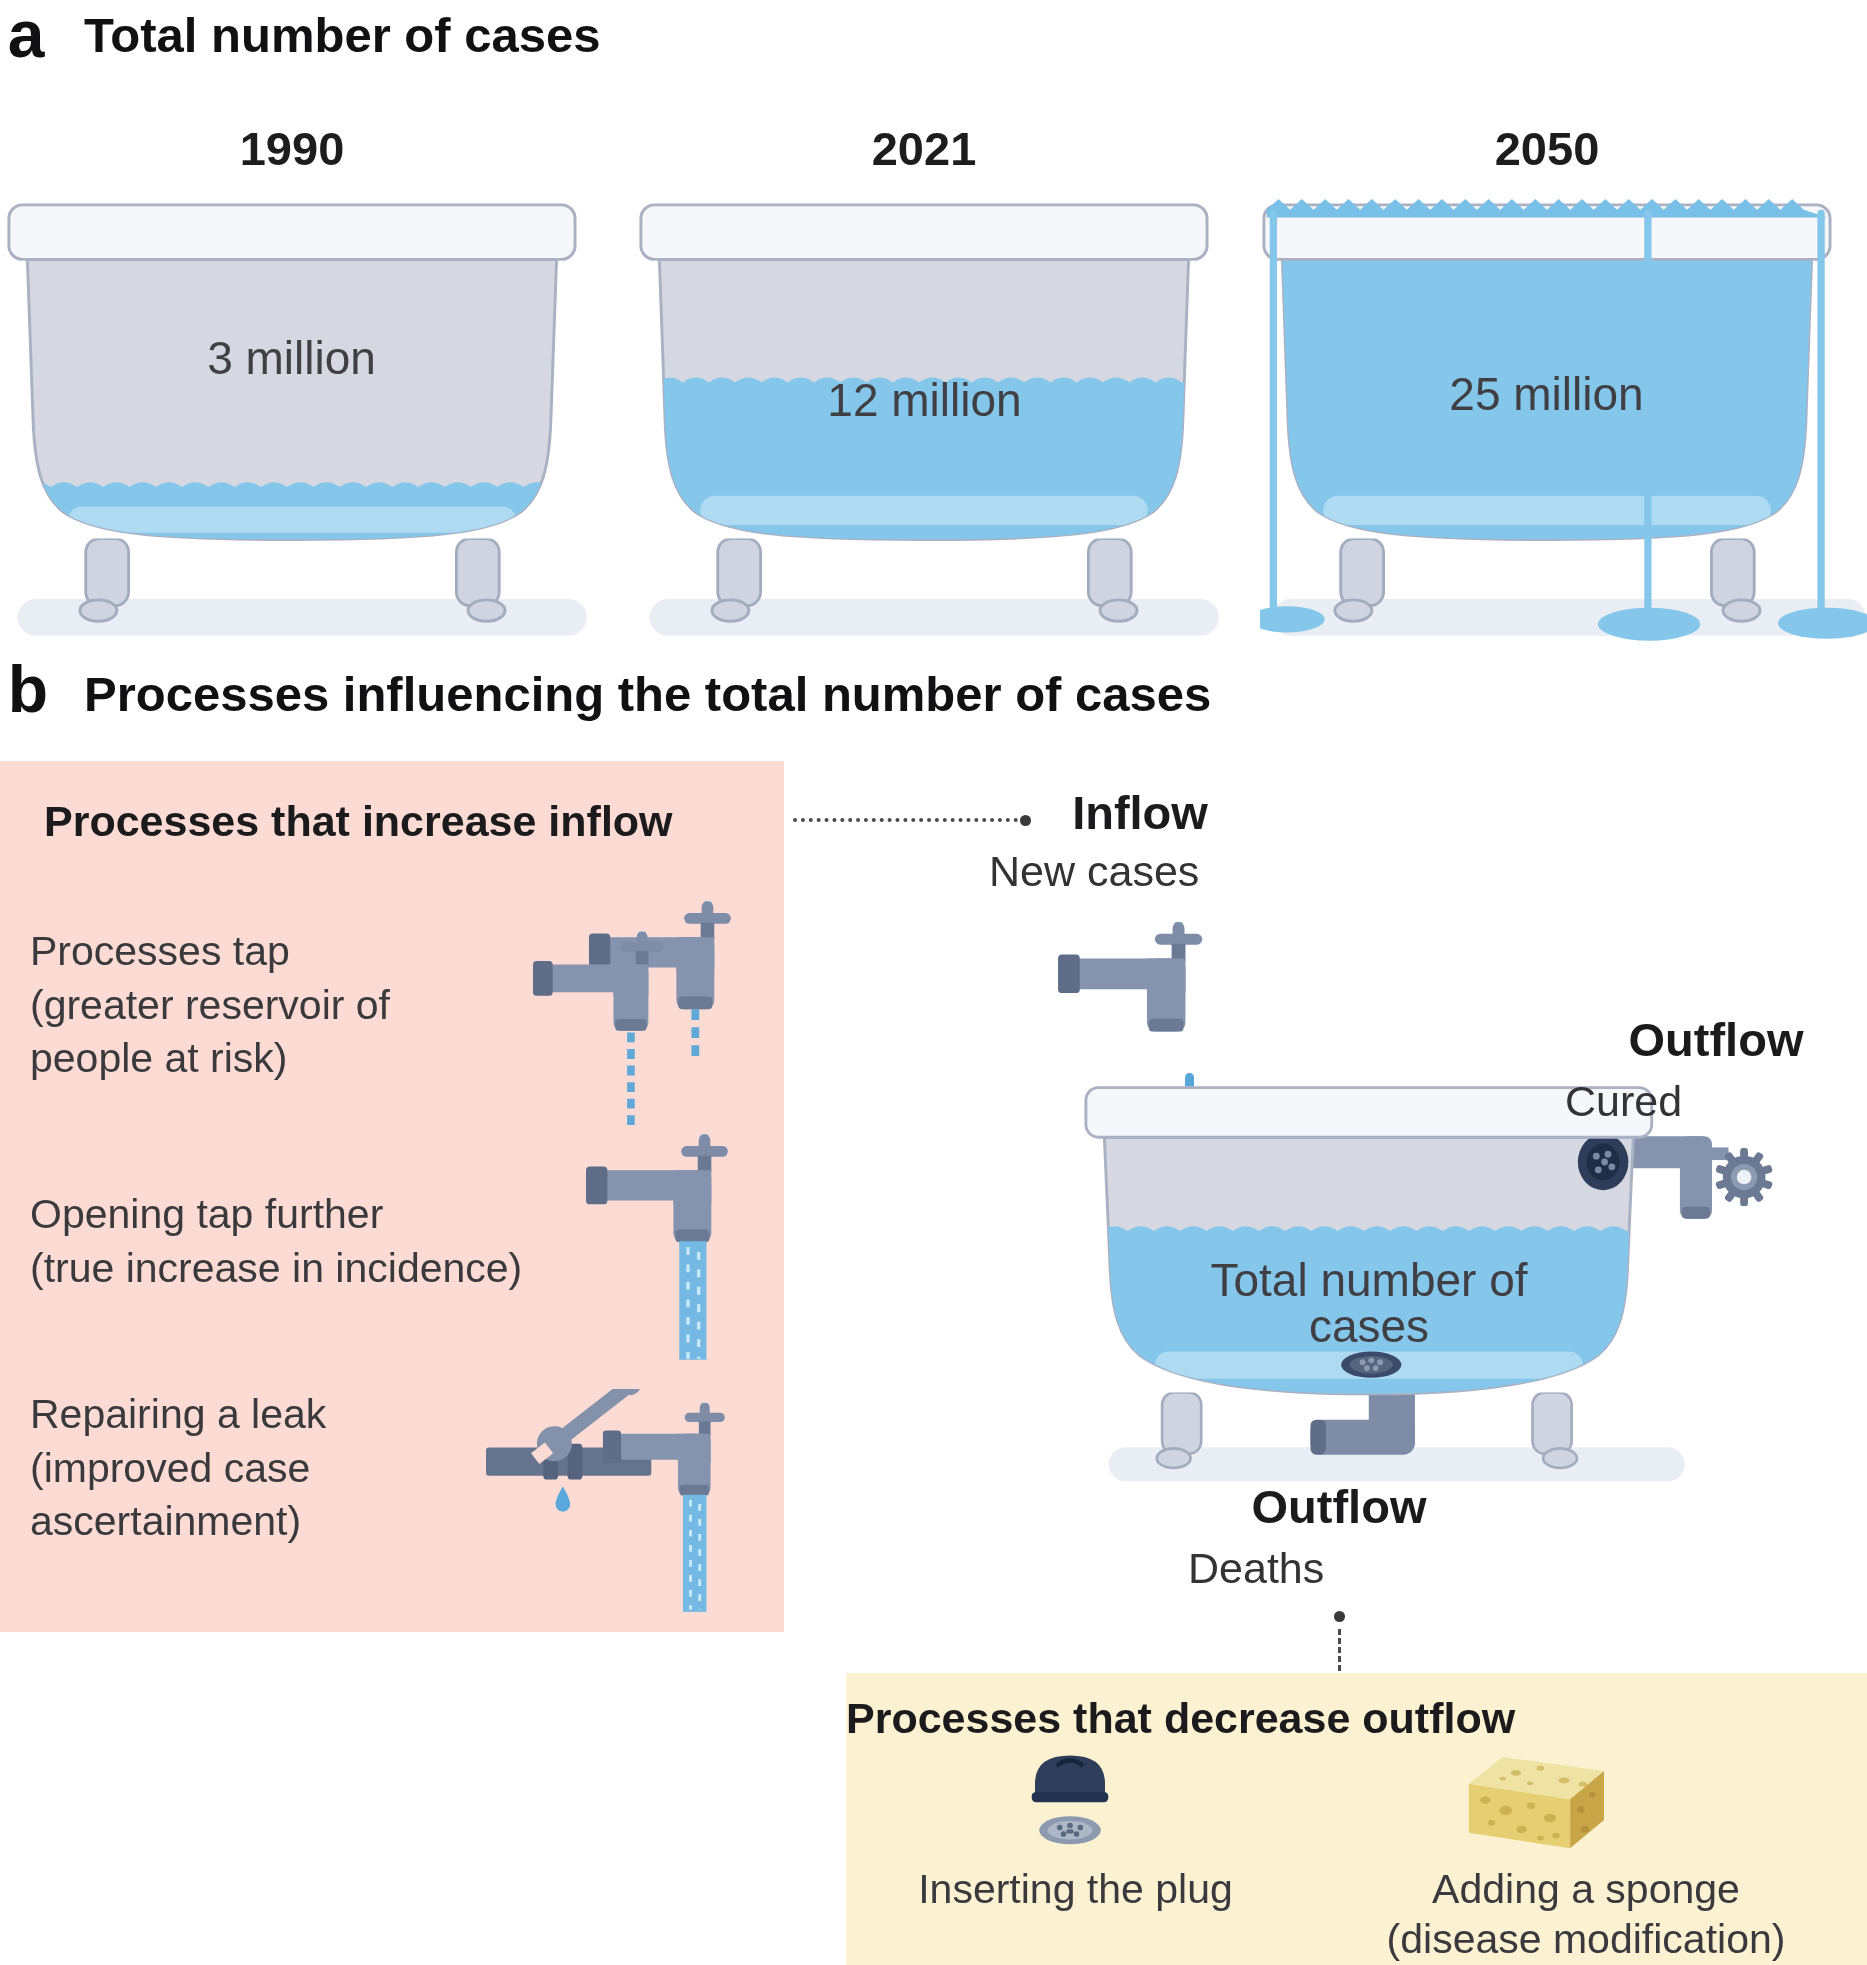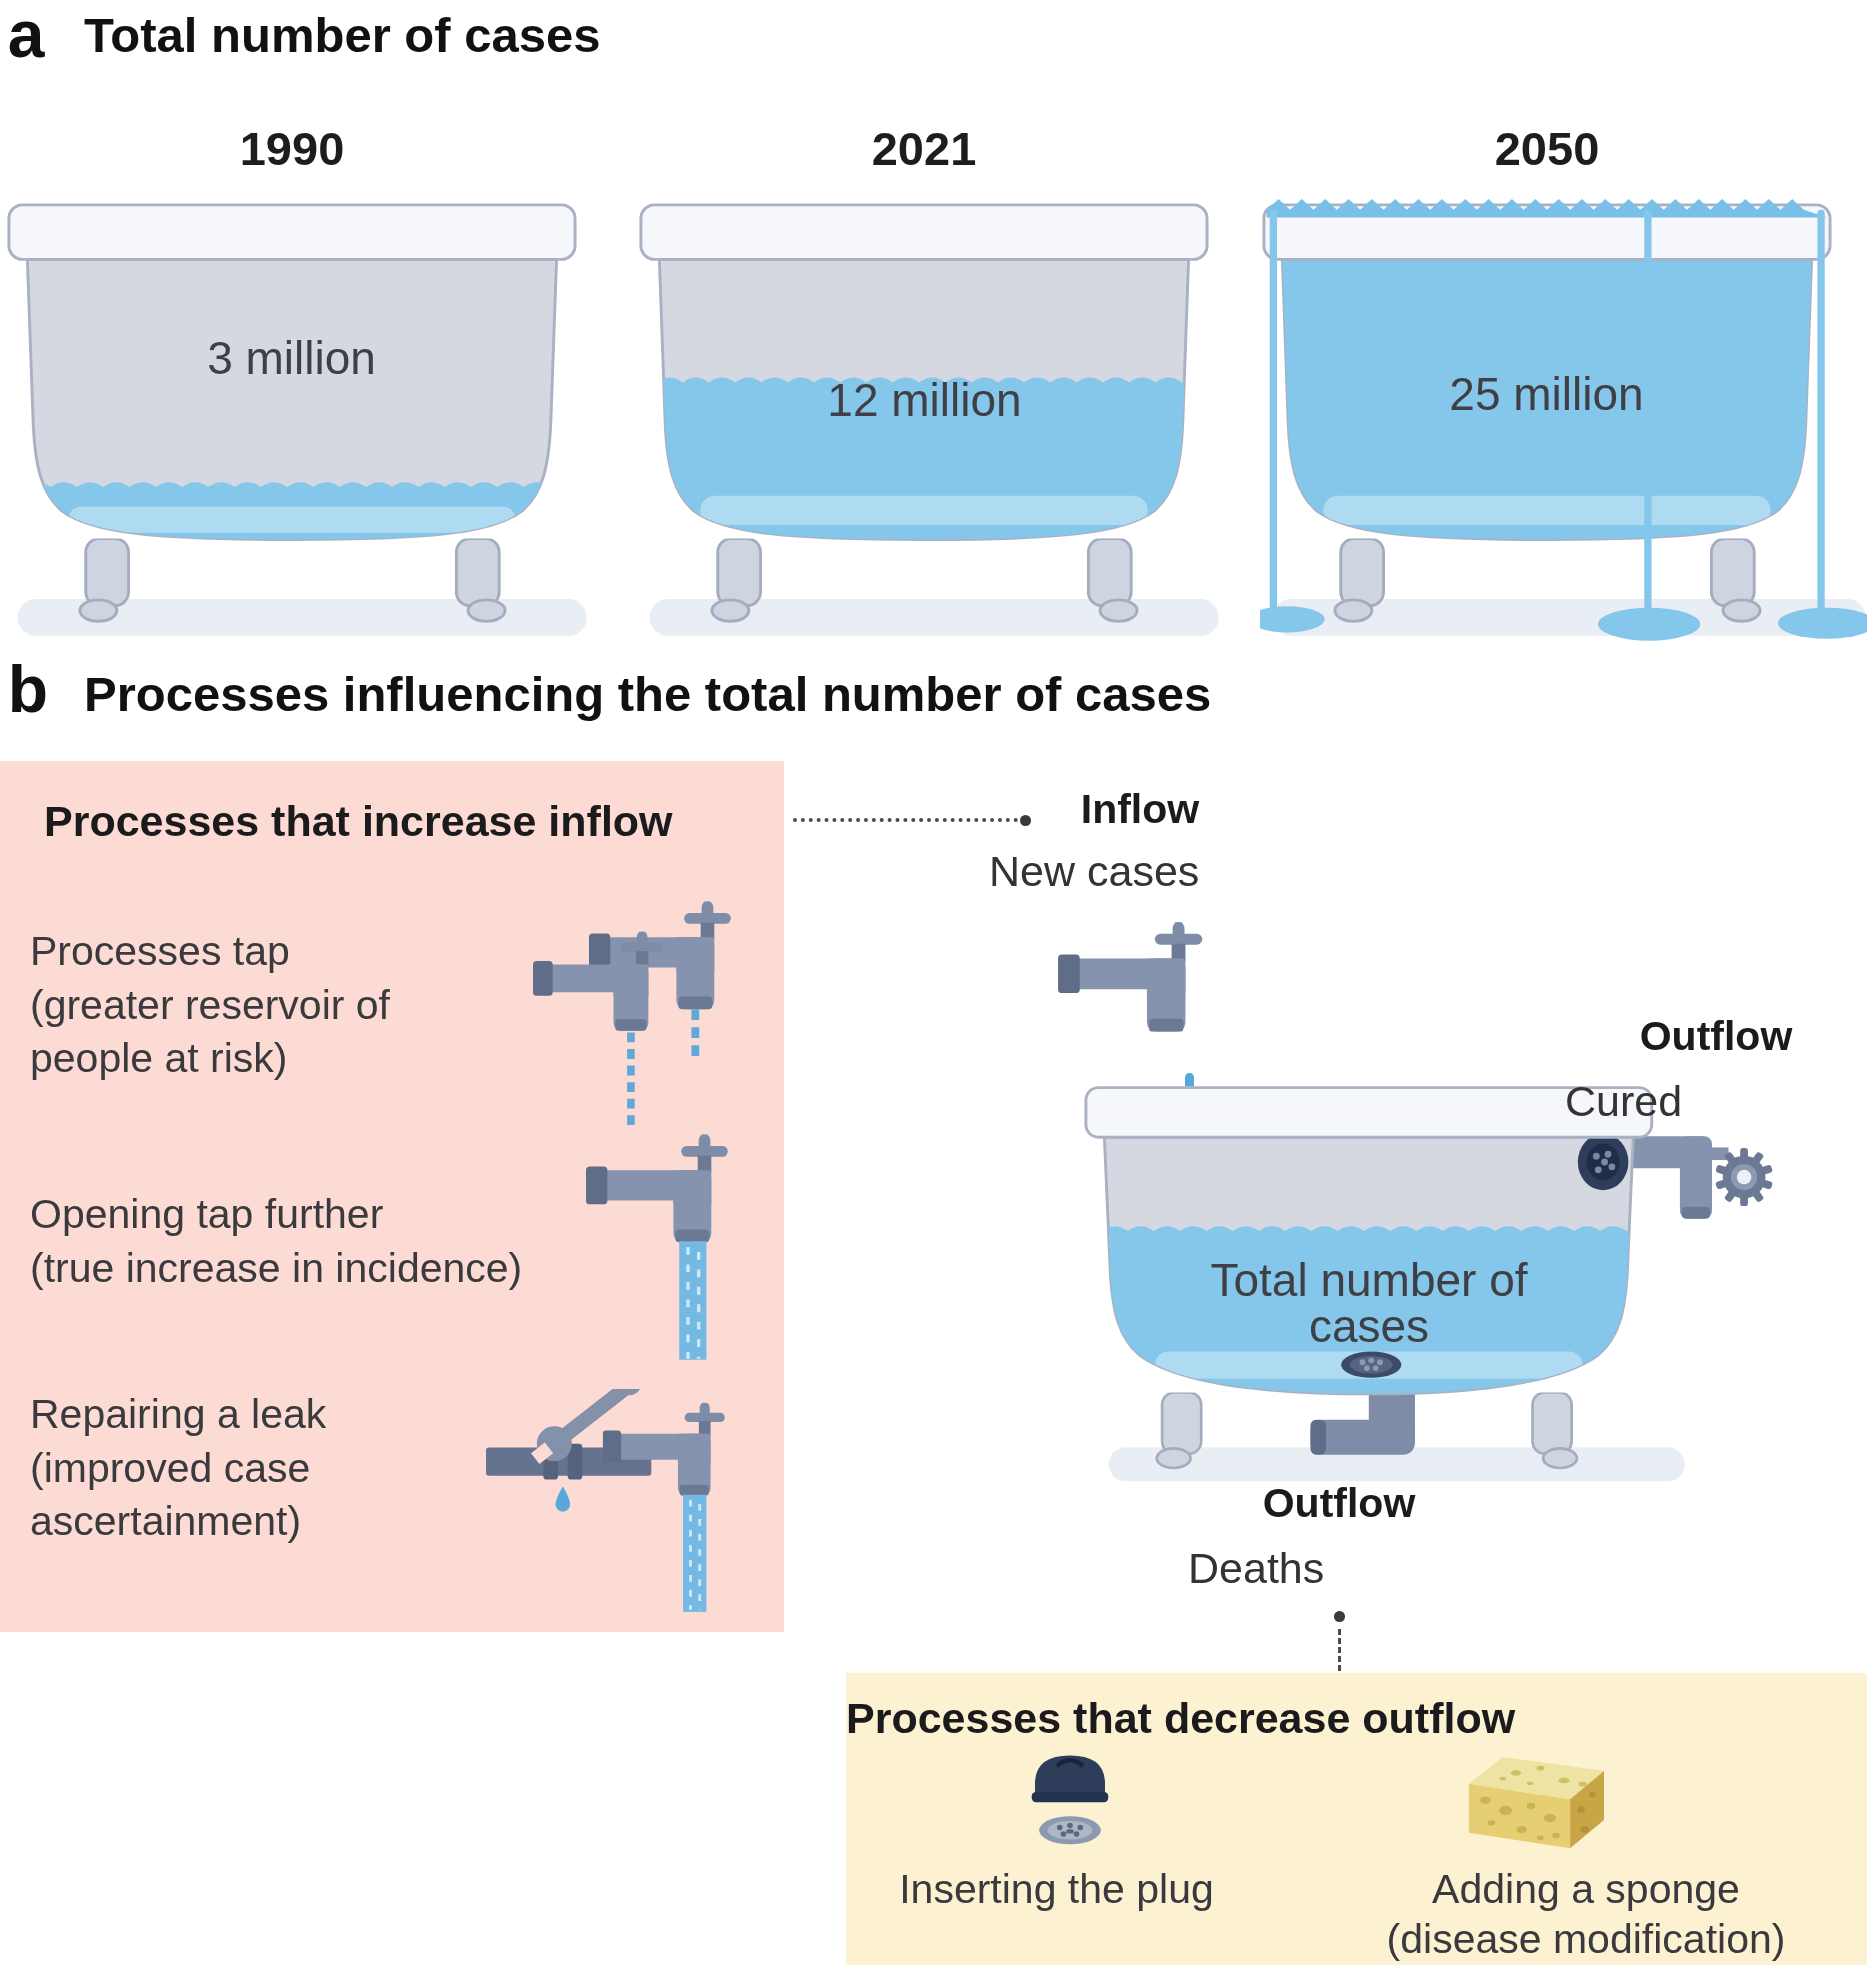--- a/index.html
+++ b/index.html
@@ -6,21 +6,21 @@
   .canvas{position:relative;width:1868px;height:1965px;background:#ffffff;
           font-family:"Liberation Sans",sans-serif;overflow:hidden;color:#1d1d1f;}
   .abs{position:absolute;}
   .nowrap{white-space:nowrap;}
   .panel-letter{font-size:66px;font-weight:700;color:#111114;line-height:1;}
   .panel-title{font-size:49px;font-weight:700;color:#111114;line-height:1;}
   .year-label{font-size:47px;font-weight:700;color:#1d1d1f;text-align:center;width:292px;line-height:1;}
   .tub-value{font-size:46px;color:#3f3f44;text-align:center;width:389px;line-height:1;}
   .box-head{font-size:43px;font-weight:700;color:#1b1b1d;line-height:1.15;}
   .item-text{font-size:41px;color:#3a3a3e;line-height:1.31;}
-  .flow-head{font-size:41px;font-weight:700;color:#1b1b1d;text-align:center;width:302px;line-height:1;}
+  .flow-head{font-size:47px;font-weight:700;color:#1b1b1d;text-align:center;width:302px;line-height:1;}
   .flow-sub{font-size:43px;color:#333336;text-align:left;width:302px;line-height:1;}
   .caption{font-size:41px;color:#3a3a3e;text-align:center;line-height:1.22;}
   .pink-box{background:#fbdbd3;}
   .yellow-box{background:#fcf2d2;}
   .dotline{height:0;border-top:4.4px dotted #4a4a4a;}
   .dashline{width:0;border-left:3.4px dashed #4a4a4a;}
   .dot{width:10.7px;height:10.7px;background:#3a3a3a;border-radius:50%;}
   .stream{background:repeating-linear-gradient(180deg,#58a7da 0 12.6px,#9fd2ef 12.6px 19.5px);border-radius:4.4px;}
   .defs-svg{position:absolute;width:0;height:0;}
 </style>
@@ -291,21 +291,21 @@
       <ellipse cx="262" cy="96" rx="9" ry="5"></ellipse>
         <ellipse cx="150" cy="94" rx="7" ry="4"></ellipse>
     </g>
     <g fill="#a8872f" opacity="0.6">
       <ellipse cx="258" cy="150" rx="8" ry="7"></ellipse>
         <ellipse cx="282" cy="118" rx="7" ry="6"></ellipse>
       <ellipse cx="266" cy="192" rx="9" ry="7"></ellipse>
     </g>
   </svg>
 
-  <div class="abs caption" style="left:852px;top:1864px;width:409px;">
+  <div class="abs caption" style="left:871px;top:1864px;width:409px;">
     <div>Inserting the plug</div>
   </div>
   <div class="abs caption" style="left:1343px;top:1864px;width:486px;">
     <div>Adding a sponge</div>
     <div>(disease modification)</div>
   </div>
 
 </div>
 
 

